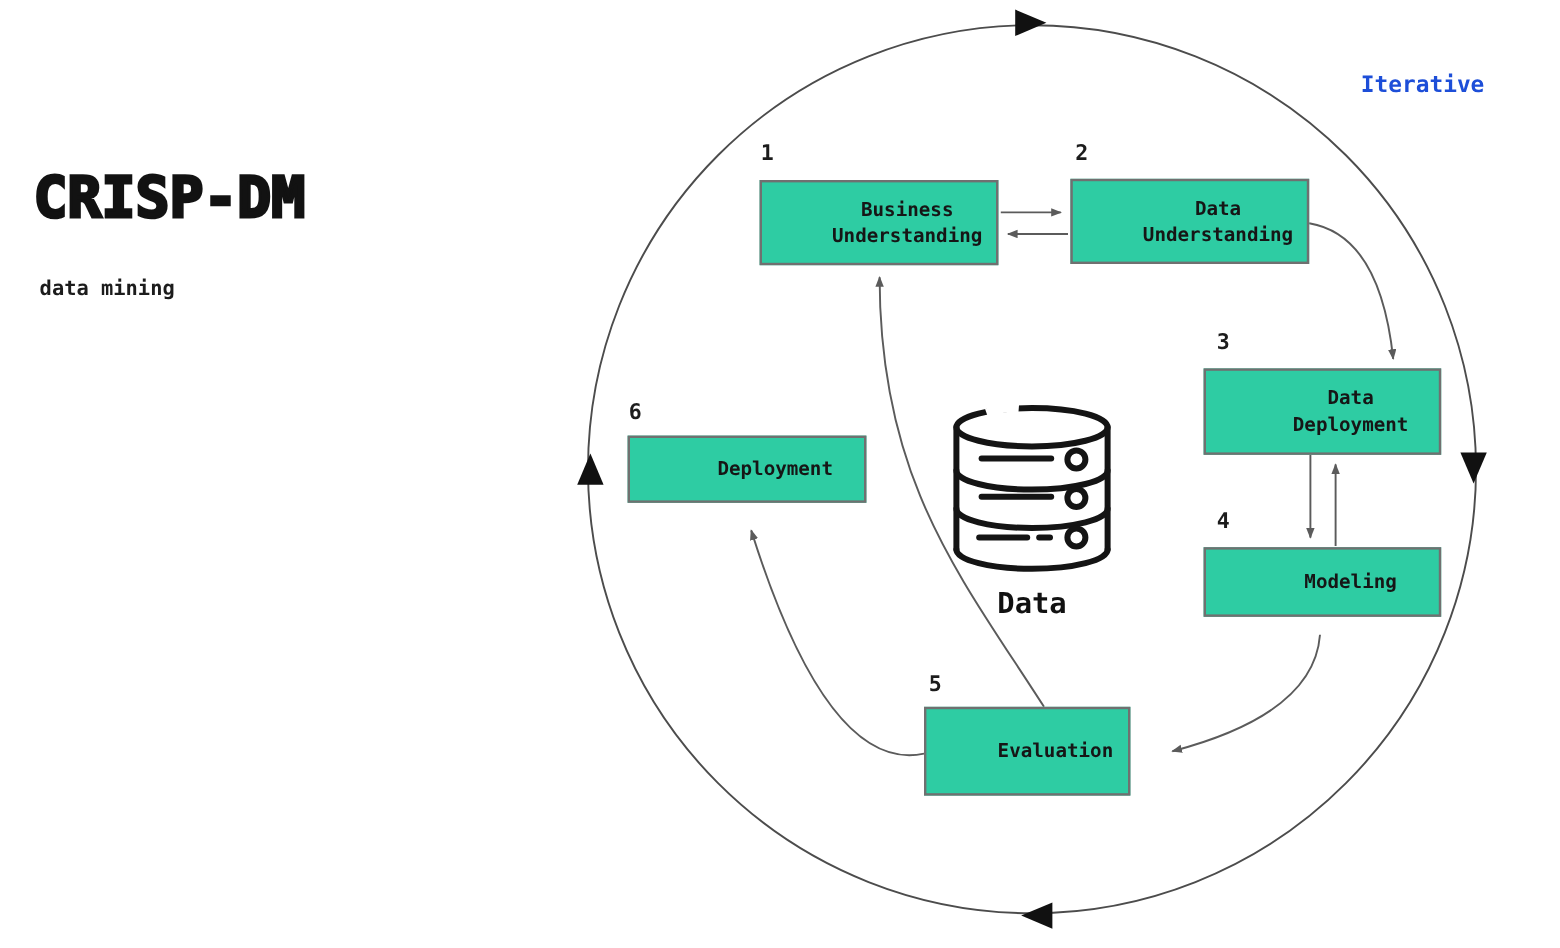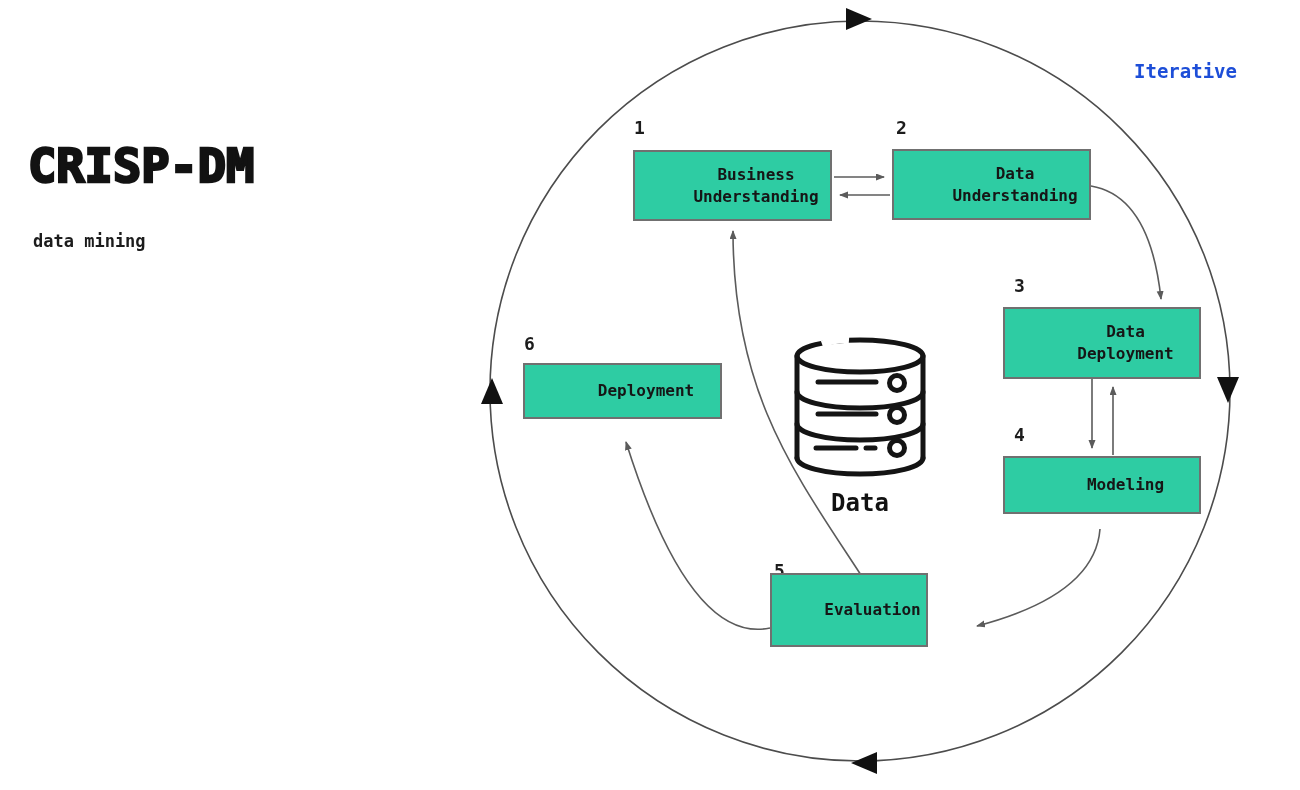--- a/index.html
+++ b/index.html
@@ -114,21 +114,21 @@
 
   <div class="box" style="left:1003px;top:307px;width:198px;height:72px">
     <div>Data</div>
     <div>Deployment</div>
   </div>
 
   <div class="box" style="left:1003px;top:456px;width:198px;height:58px">
     <div>Modeling</div>
   </div>
 
-  <div class="box" style="left:770px;top:573px;width:158px;height:74px">
+  <div class="box" style="left:770px;top:589px;width:172px;height:74px">
     <div>Evaluation</div>
   </div>
 
   <div class="box" style="left:523px;top:363px;width:199px;height:56px">
     <div>Deployment</div>
   </div>
 
   <div class="data-label">Data</div>
 
 </div>

